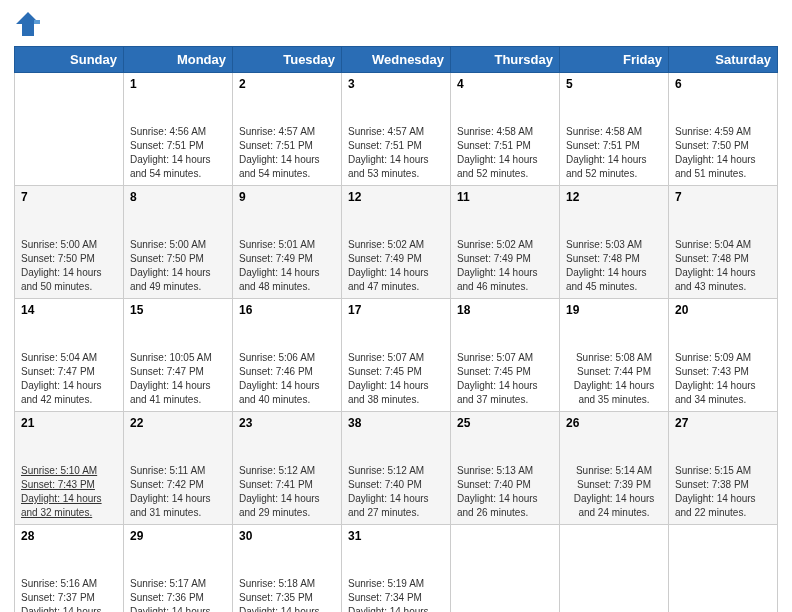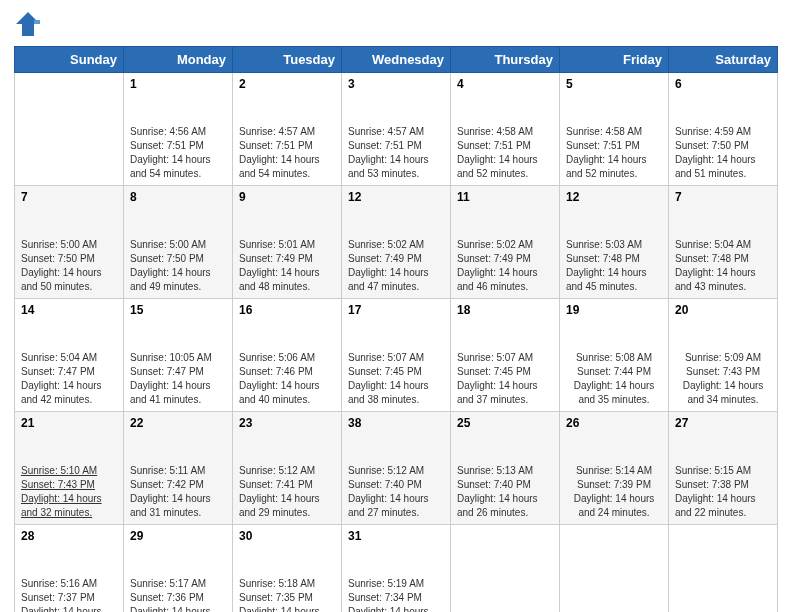--- a/index.html
+++ b/index.html
@@ -263,21 +263,21 @@
           </td>
           <td>
             <span class="day-number">19</span>
             <div class="cell-info" style="white-space: pre-line; text-align: center;">Sunrise: 5:08 AM
 Sunset: 7:44 PM
 Daylight: 14 hours
 and 35 minutes.</div>
           </td>
           <td>
             <span class="day-number">20</span>
-            <div class="cell-info" style="white-space: pre-line; text-align: center;">Sunrise: 5:09 AM
+            <div class="cell-info" style="white-space: pre-line;">Sunrise: 5:09 AM
 Sunset: 7:43 PM
 Daylight: 14 hours
 and 34 minutes.</div>
           </td>
         </tr>
         <tr>
           <td>
             <span class="day-number">21</span>
             <div class="cell-info" style="white-space: pre-line; text-decoration: underline;">Sunrise: 5:10 AM
 Sunset: 7:43 PM

